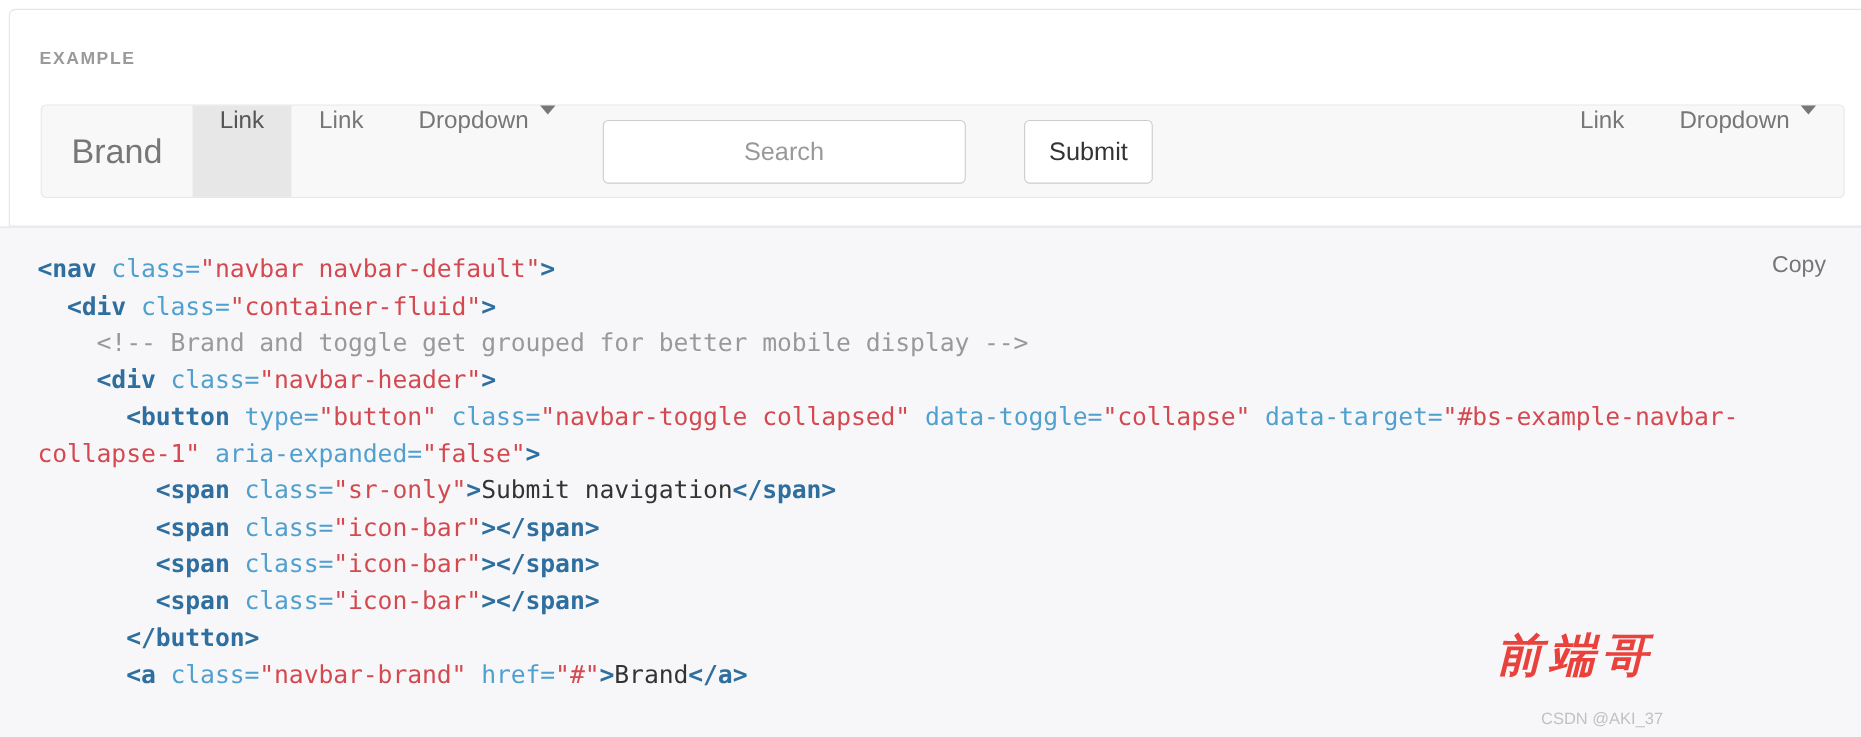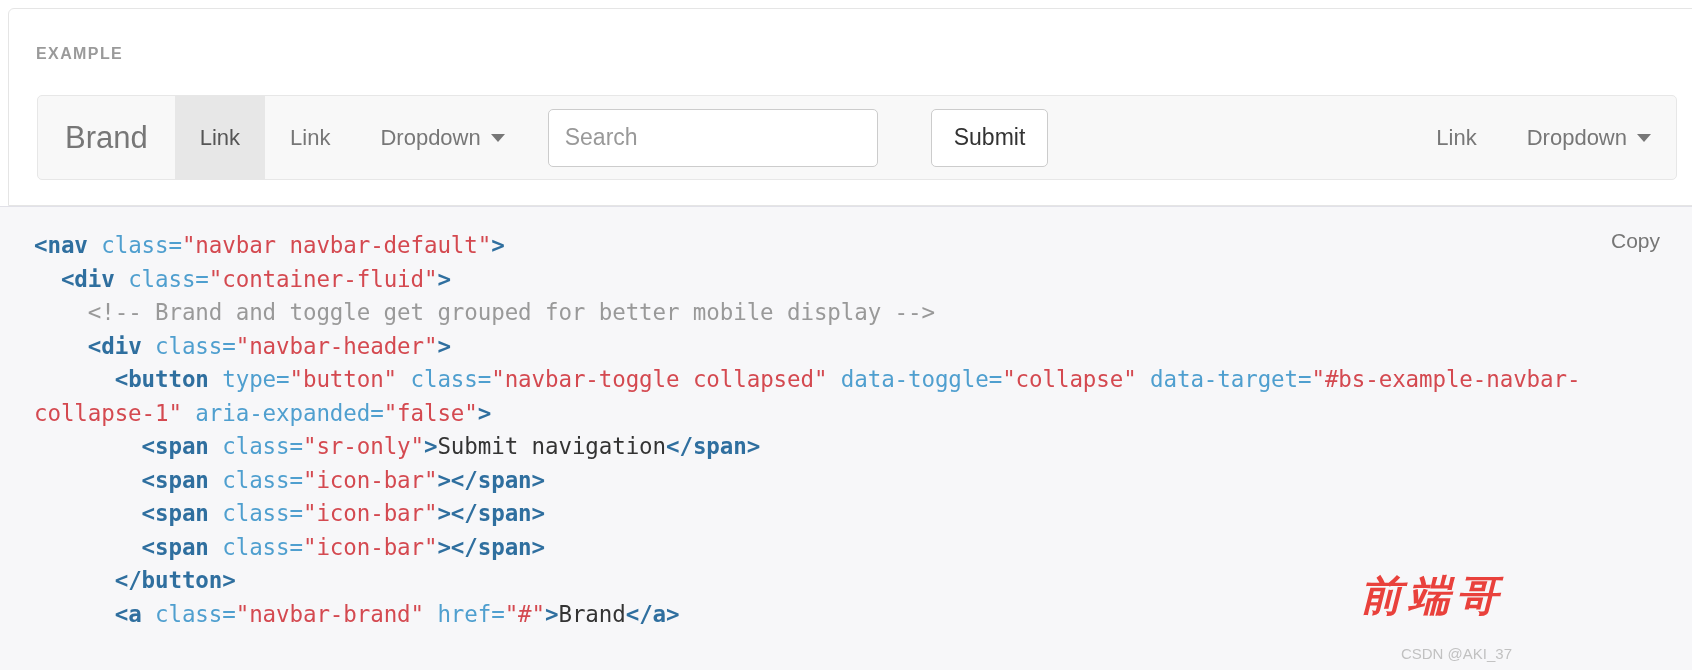--- a/index.html
+++ b/index.html
@@ -71,21 +71,21 @@
     padding: 0 27px;
     font-size: 31px;
     color: #777777;
     line-height: 1;
     text-decoration: none;
     font-family: "Liberation Sans", sans-serif;
   }
 
   .nav-link {
     display: flex;
-    align-items: center;
+    align-items: flex-start;
     padding: 0 25px;
     font-size: 22px;
     color: #777777;
     text-decoration: none;
     font-family: "Liberation Sans", sans-serif;
     white-space: nowrap;
   }
 
   .nav-link.active {
     background: #e7e7e7;
@@ -116,20 +116,21 @@
     height: 58px;
     box-sizing: border-box;
     padding: 0 16px;
     font-size: 23px;
     color: #555555;
     background: #ffffff;
     border: 1px solid #cccccc;
     border-radius: 5px;
     outline: none;
     font-family: "Liberation Sans", sans-serif;
+    text-align: center;
   }
   .search-input::placeholder { color: #999999; }
 
   .submit-btn {
     height: 58px;
     padding: 0 22px;
     box-sizing: border-box;
     font-size: 23px;
     color: #333333;
     background: #ffffff;

